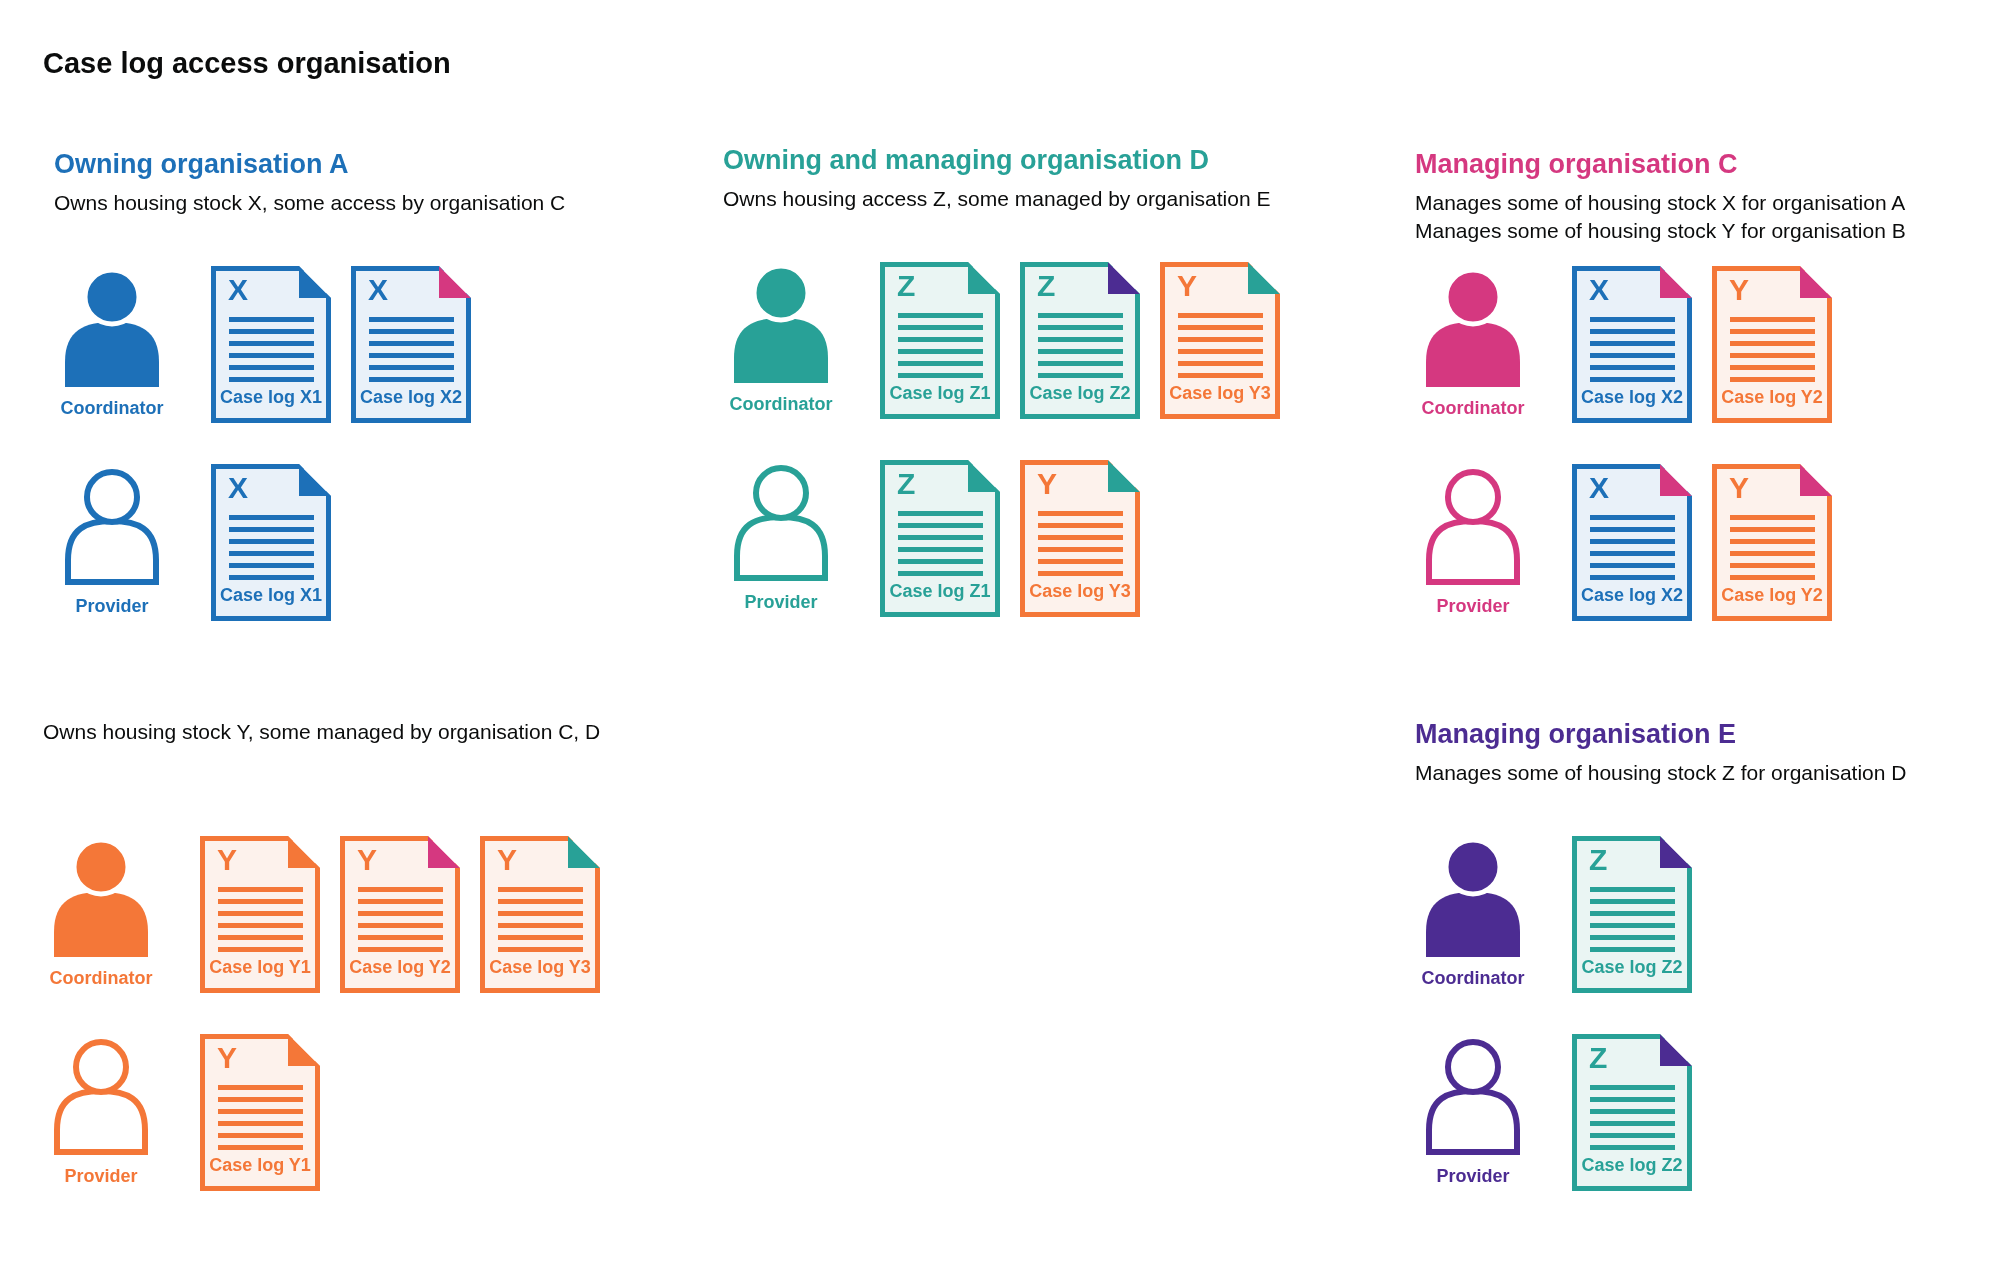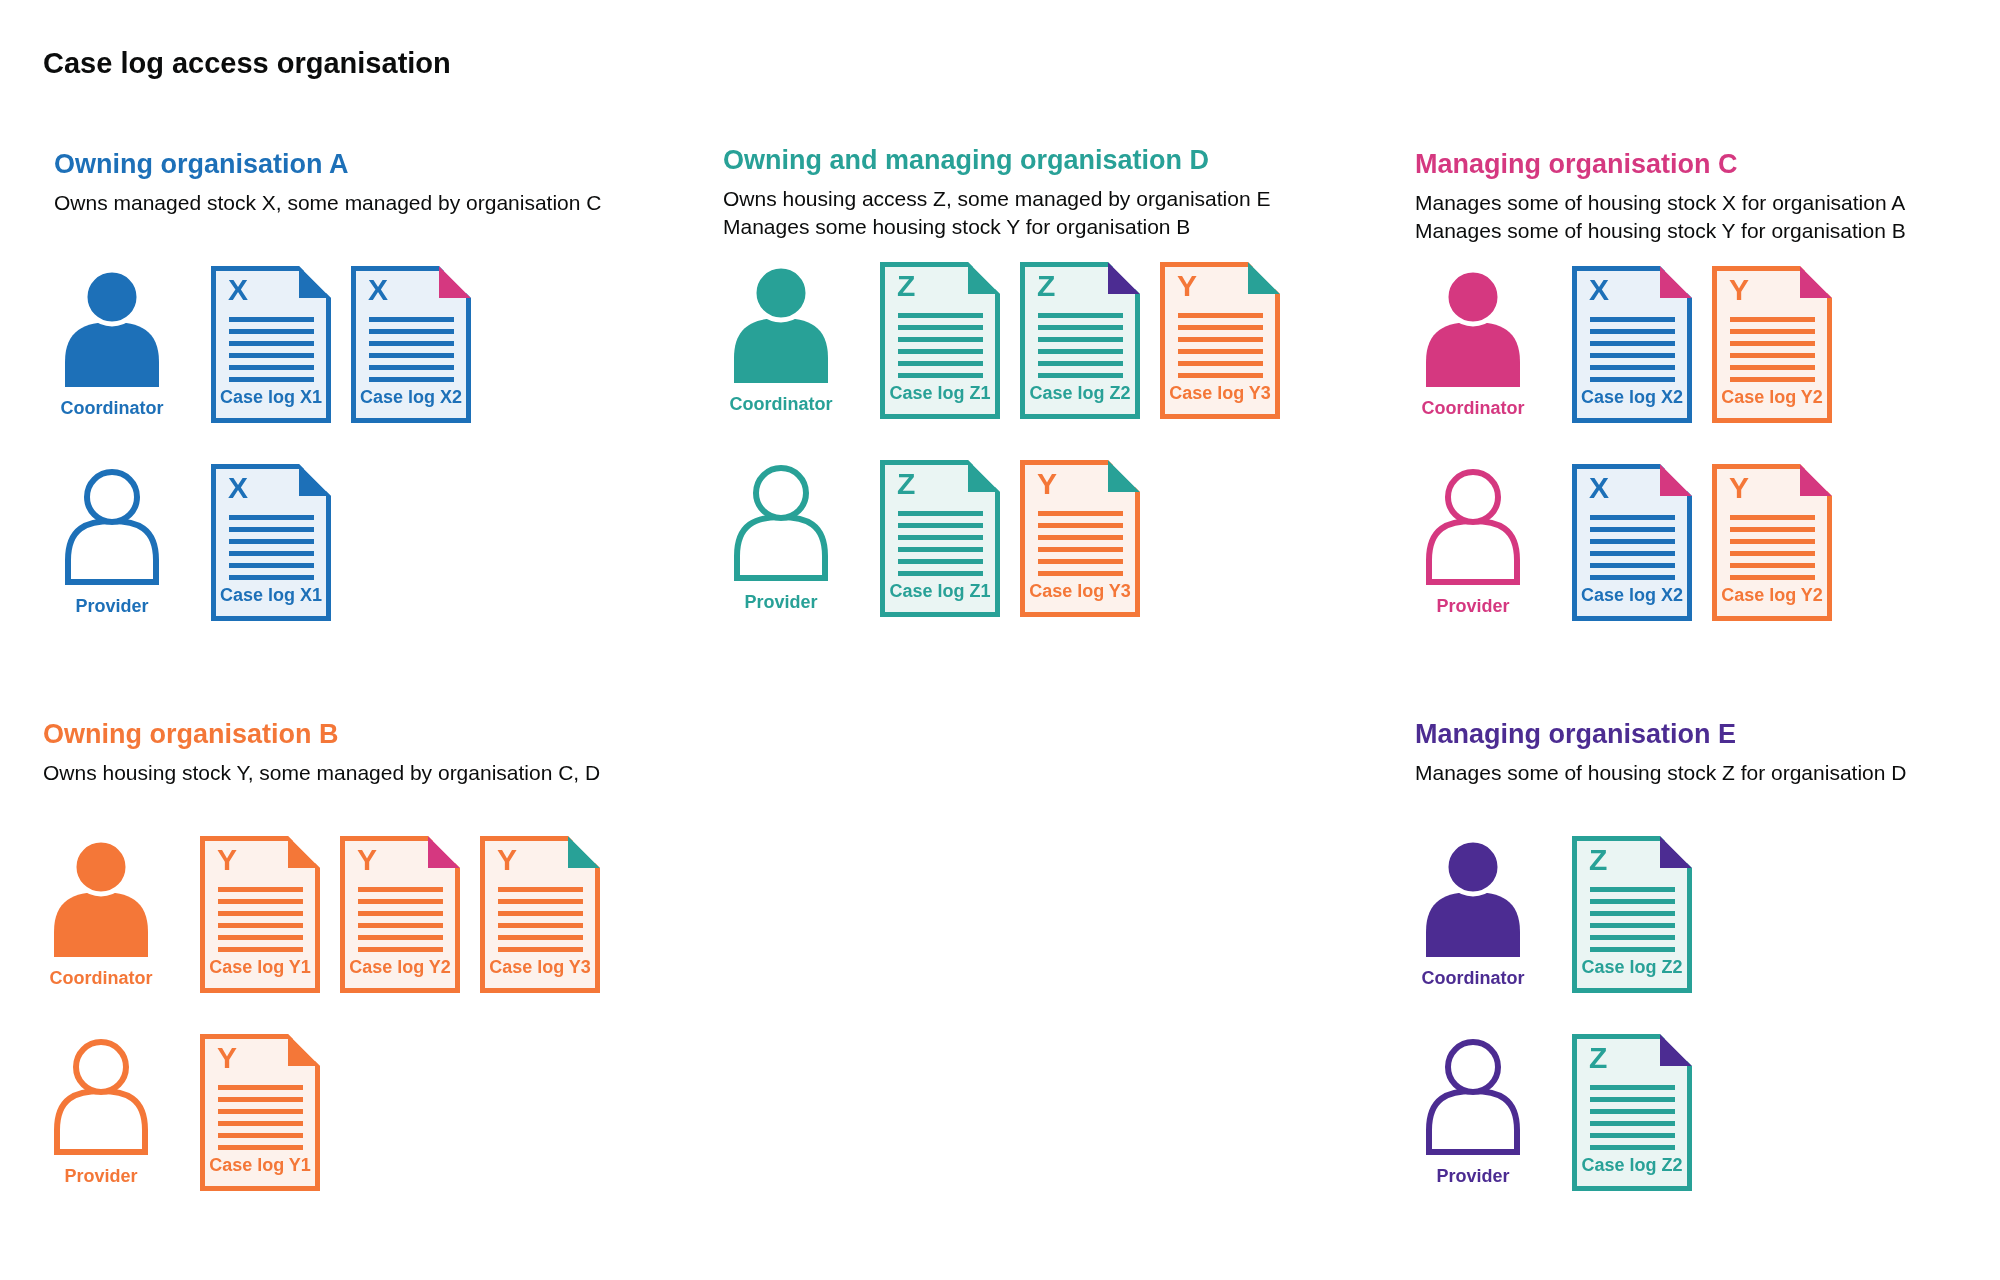--- a/index.html
+++ b/index.html
@@ -46,21 +46,21 @@
 </style>
 </head>
 <body>
 
 <h1 class="page-title">Case log access organisation</h1>
 
 <div id="sections">
     <div class="section" style="left: 54px; top: 148px;">
       <div class="section-heading" style="color: rgb(29, 112, 184);">Owning organisation A</div>
       <div class="section-desc">
-        <div>Owns managed stock X, some managed by organisation C</div>
+        <div>Owns housing stock X, some access by organisation C</div>
       </div>
       <div class="row" style="top: 118px;">
         <div class="person">
           <div>
             <svg width="100" height="120" viewBox="0 0 100 120">
               <path d="M3 119 V94 C3 62 23 54 50 54 C77 54 97 62 97 94 V119 Z" fill="#1d70b8"></path>
               <circle cx="50" cy="29" r="27" fill="#1d70b8" stroke="#ffffff" stroke-width="5"></circle>
             </svg>
           </div>
           <div class="role-label" style="color: rgb(29, 112, 184);">Coordinator</div>
@@ -114,21 +114,20 @@
             <div class="doc-line" style="background: rgb(29, 112, 184);"></div>
           </div>
           <div class="doc-label" style="color: rgb(29, 112, 184);">Case log X1</div>
         </div>
       </div>
     </div>
     <div class="section" style="left: 723px; top: 144px;">
       <div class="section-heading" style="color: rgb(40, 161, 151);">Owning and managing organisation D</div>
       <div class="section-desc">
         <div>Owns housing access Z, some managed by organisation E</div>
-        <div>Manages some housing stock Y for organisation B</div>
       </div>
       <div class="row" style="top: 118px;">
         <div class="person">
           <div>
             <svg width="100" height="120" viewBox="0 0 100 120">
               <path d="M3 119 V94 C3 62 23 54 50 54 C77 54 97 62 97 94 V119 Z" fill="#28a197"></path>
               <circle cx="50" cy="29" r="27" fill="#28a197" stroke="#ffffff" stroke-width="5"></circle>
             </svg>
           </div>
           <div class="role-label" style="color: rgb(40, 161, 151);">Coordinator</div>
@@ -286,21 +285,20 @@
             <div class="doc-line" style="background: rgb(244, 119, 56);"></div>
             <div class="doc-line" style="background: rgb(244, 119, 56);"></div>
             <div class="doc-line" style="background: rgb(244, 119, 56);"></div>
             <div class="doc-line" style="background: rgb(244, 119, 56);"></div>
           </div>
           <div class="doc-label" style="color: rgb(244, 119, 56);">Case log Y2</div>
         </div>
       </div>
     </div>
     <div class="section" style="left: 43px; top: 718px;">
-      <div class="section-heading" style="color: rgb(244, 119, 56);">Owning organisation B</div>
       <div class="section-desc">
         <div>Owns housing stock Y, some managed by organisation C, D</div>
       </div>
       <div class="row" style="top: 118px;">
         <div class="person">
           <div>
             <svg width="100" height="120" viewBox="0 0 100 120">
               <path d="M3 119 V94 C3 62 23 54 50 54 C77 54 97 62 97 94 V119 Z" fill="#f47738"></path>
               <circle cx="50" cy="29" r="27" fill="#f47738" stroke="#ffffff" stroke-width="5"></circle>
             </svg>

